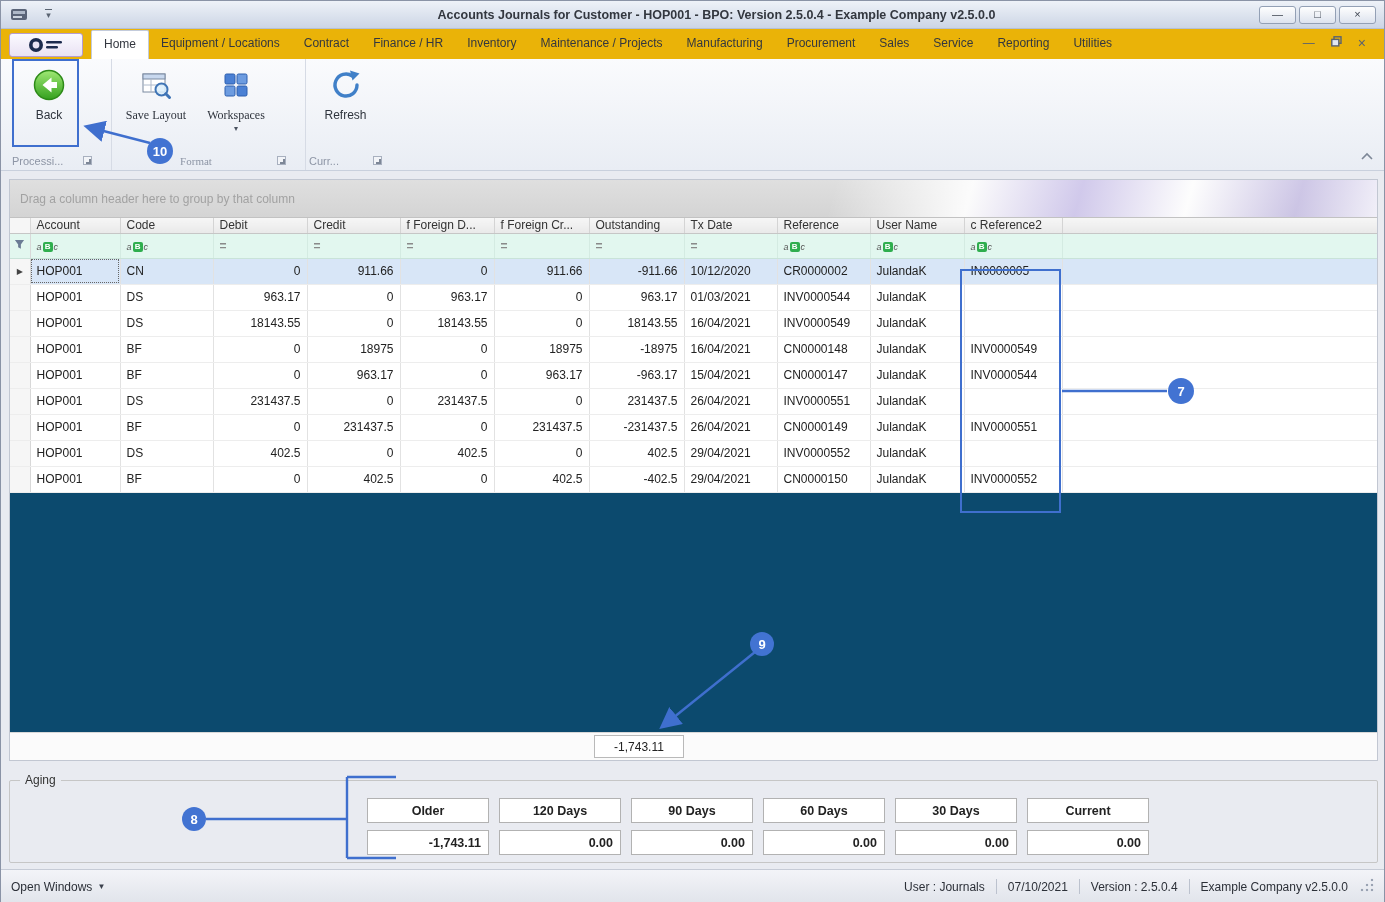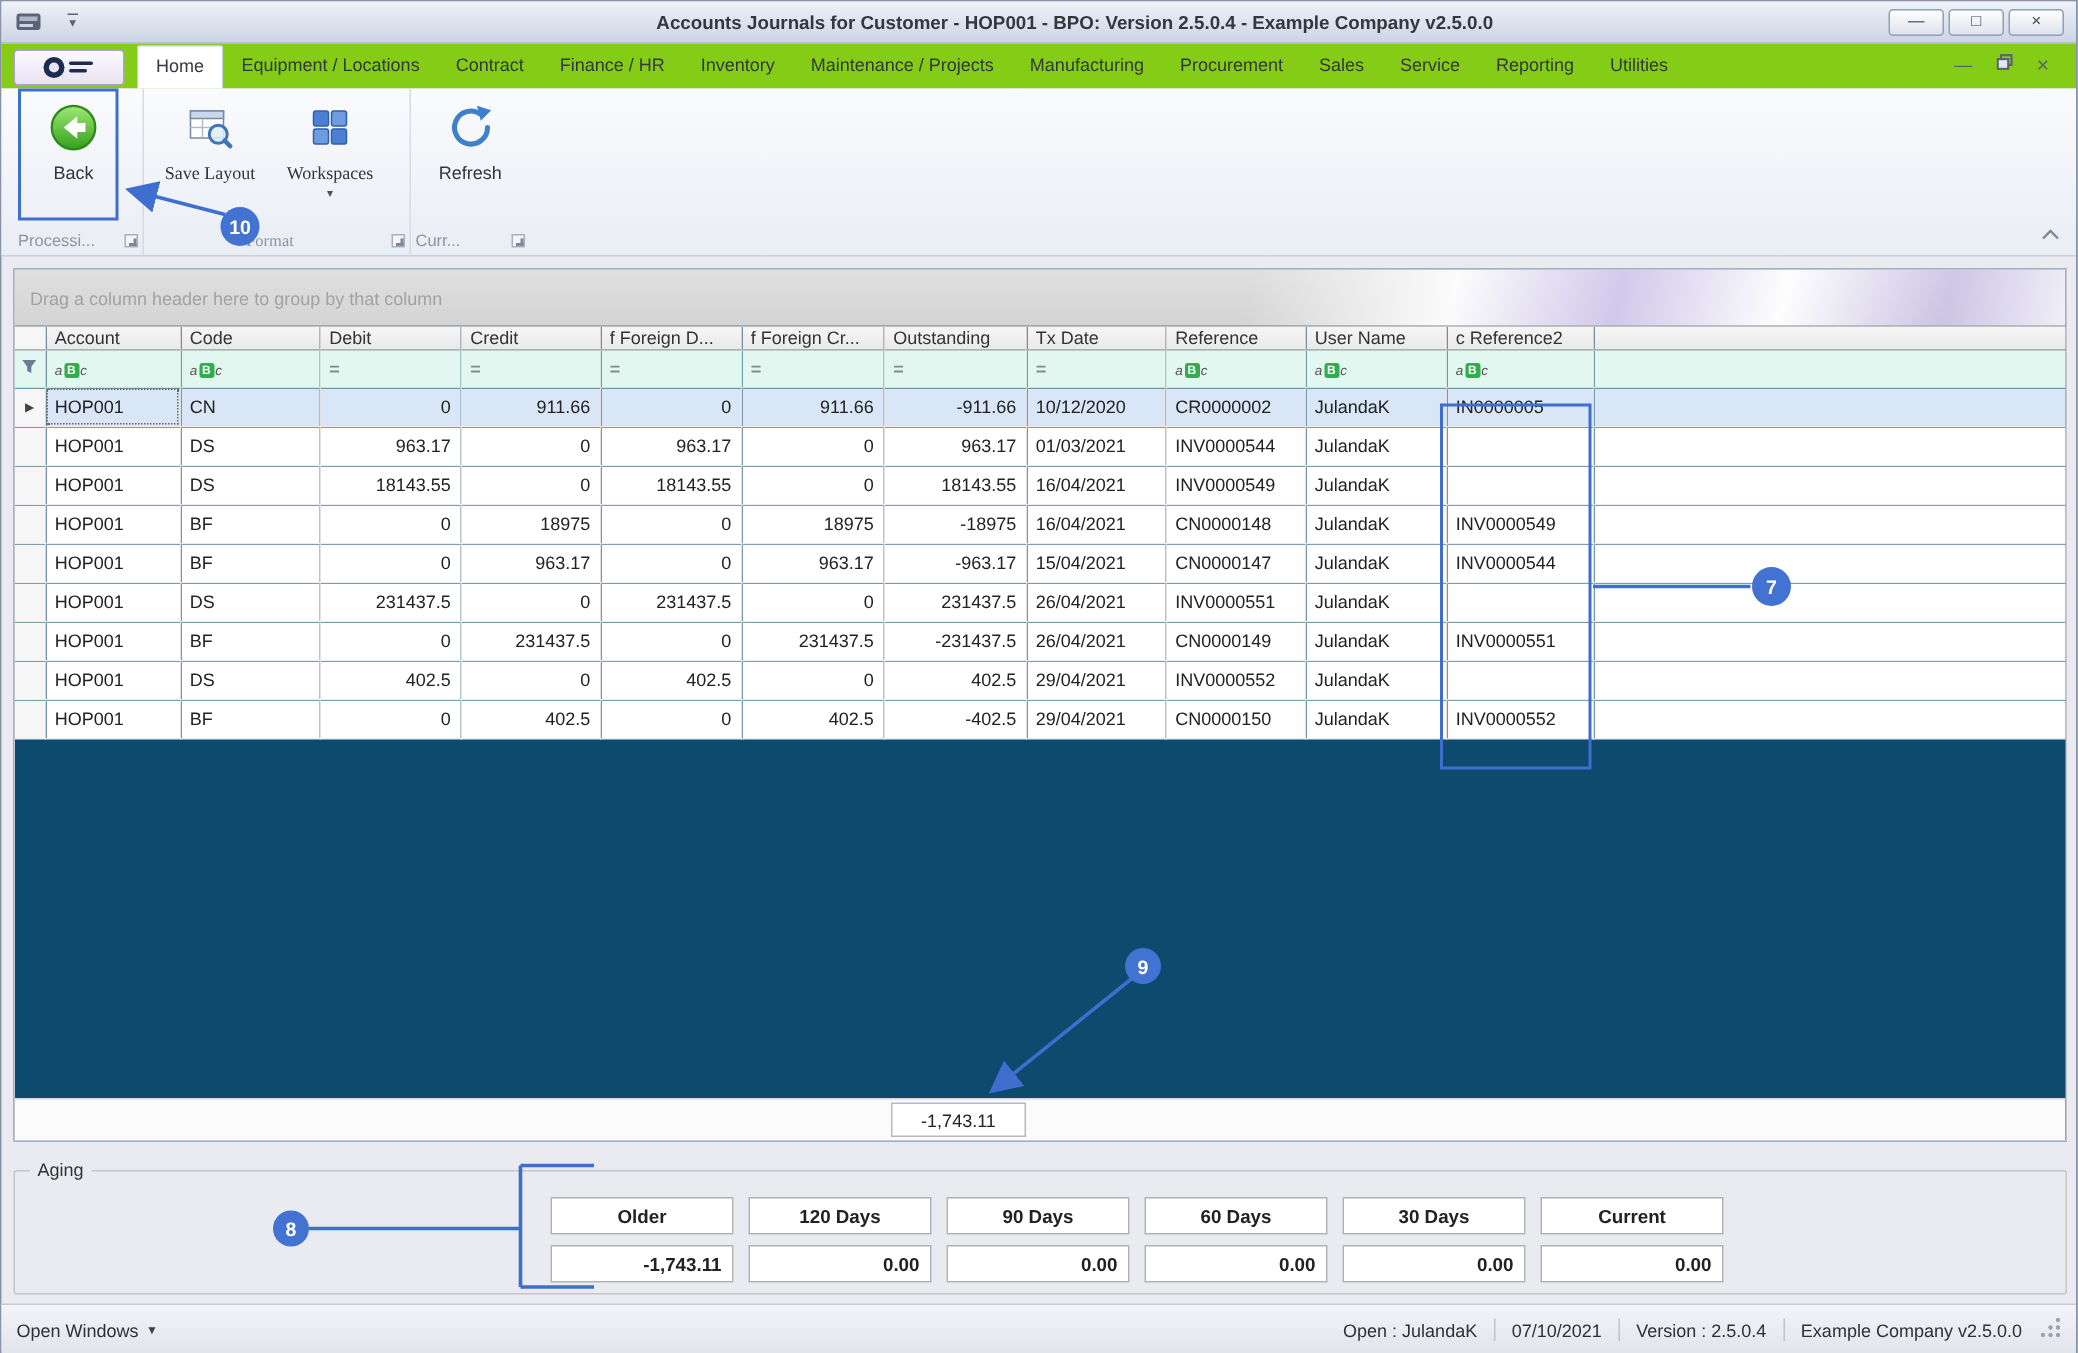--- a/index.html
+++ b/index.html
@@ -20,30 +20,30 @@
   .app-icon { width:22px; height:16px; display:inline-flex; }
   .qat-caret { margin-left:14px; color:#5a6472; font-size:9px; line-height:1; display:inline-flex; flex-direction:column; align-items:center; }
   .qat-caret .bar { width:7px; height:1.5px; background:#5a6472; margin-bottom:1px; }
   .win-btns { margin-left:auto; display:flex; gap:3px; z-index:2; }
   .win-btn { width:37px; height:18px; border:1px solid #93a0b5; border-radius:3px;
     background:linear-gradient(#fefefe,#dde3ee); display:flex; align-items:center; justify-content:center;
     font-size:11px; color:#3c434f; line-height:1; }
 
   
   .tabrow { position:absolute; left:0; right:0; top:28px; height:30px;
-    background:#84cc16; display:flex; align-items:flex-end; padding:0 4px; }
+    background:#eab308; display:flex; align-items:flex-end; padding:0 4px; }
   .appbtn { width:74px; height:24px; margin:0 8px 2px 4px; border:1px solid #b49cd2; border-radius:3px;
     background:linear-gradient(#fbfaff,#e9e2f3); display:flex; align-items:center; justify-content:center; }
   .tab { padding:6px 12px 7px; color:#33373f; white-space:nowrap; cursor:default; }
   .tab.active { background:#fff; border:1px solid #c3cbdb; border-bottom:none; border-radius:2px 2px 0 0; padding-bottom:8px; }
   .child-ctrls { margin-left:auto; display:flex; align-items:center; gap:16px; padding:0 14px 8px 0; color:#5a6270; }
 
   
   .ribbon { position:absolute; left:0; right:0; top:58px; height:112px;
-    background:linear-gradient(#fafbfd,#e9edf4); border-bottom:1px solid #c9d0dd; display:flex; padding-left:8px; }
+    background:linear-gradient(#fafbfd,#e9edf4); border-bottom:1px solid #c9d0dd; display:flex; padding-left:8px;gap:16px; }
   .rgroup { position:relative; display:flex; align-items:flex-start; padding:4px 4px 18px; }
   .rgroup + .rgroup { border-left:1px solid #d6dbe5; }
   .g1 { width:86px; } .g2 { width:178px;font-family:Liberation Serif, serif; } .g3 { width:80px; }
   .rcaption { position:absolute; left:3px; right:3px; bottom:3px; height:13px;
     color:#8d95a5; font-size:11px; display:flex; align-items:center; white-space:nowrap; overflow:hidden; }
   .rcaption.center span.cap { flex:1; text-align:center; }
   .launcher { width:9px; height:9px; margin-left:auto; position:relative; flex:none;
     border:1px solid #a8b0bf; background:#f2f4f8; }
   .launcher::after { content:""; position:absolute; right:0; bottom:0; width:3px; height:3px;
     border-right:2px solid #7d8797; border-bottom:2px solid #7d8797; }
@@ -505,21 +505,21 @@
         <div class="agebox val">0.00</div>
       </div>
   </div>
 
   <div class="statusbar">
     <div class="sb-left">
       <span>Open Windows</span>
       <span class="sb-caret">▼</span>
     </div>
     <div class="sb-right">
-      <span>Open : JulandaK</span>
+      <span>User : Journals</span>
       <span class="sb-sep"></span>
       <span>07/10/2021</span>
       <span class="sb-sep"></span>
       <span>Version : 2.5.0.4</span>
       <span class="sb-sep"></span>
       <span>Example Company v2.5.0.0</span>
       <span class="sb-grip"></span>
     </div>
   </div>
 

